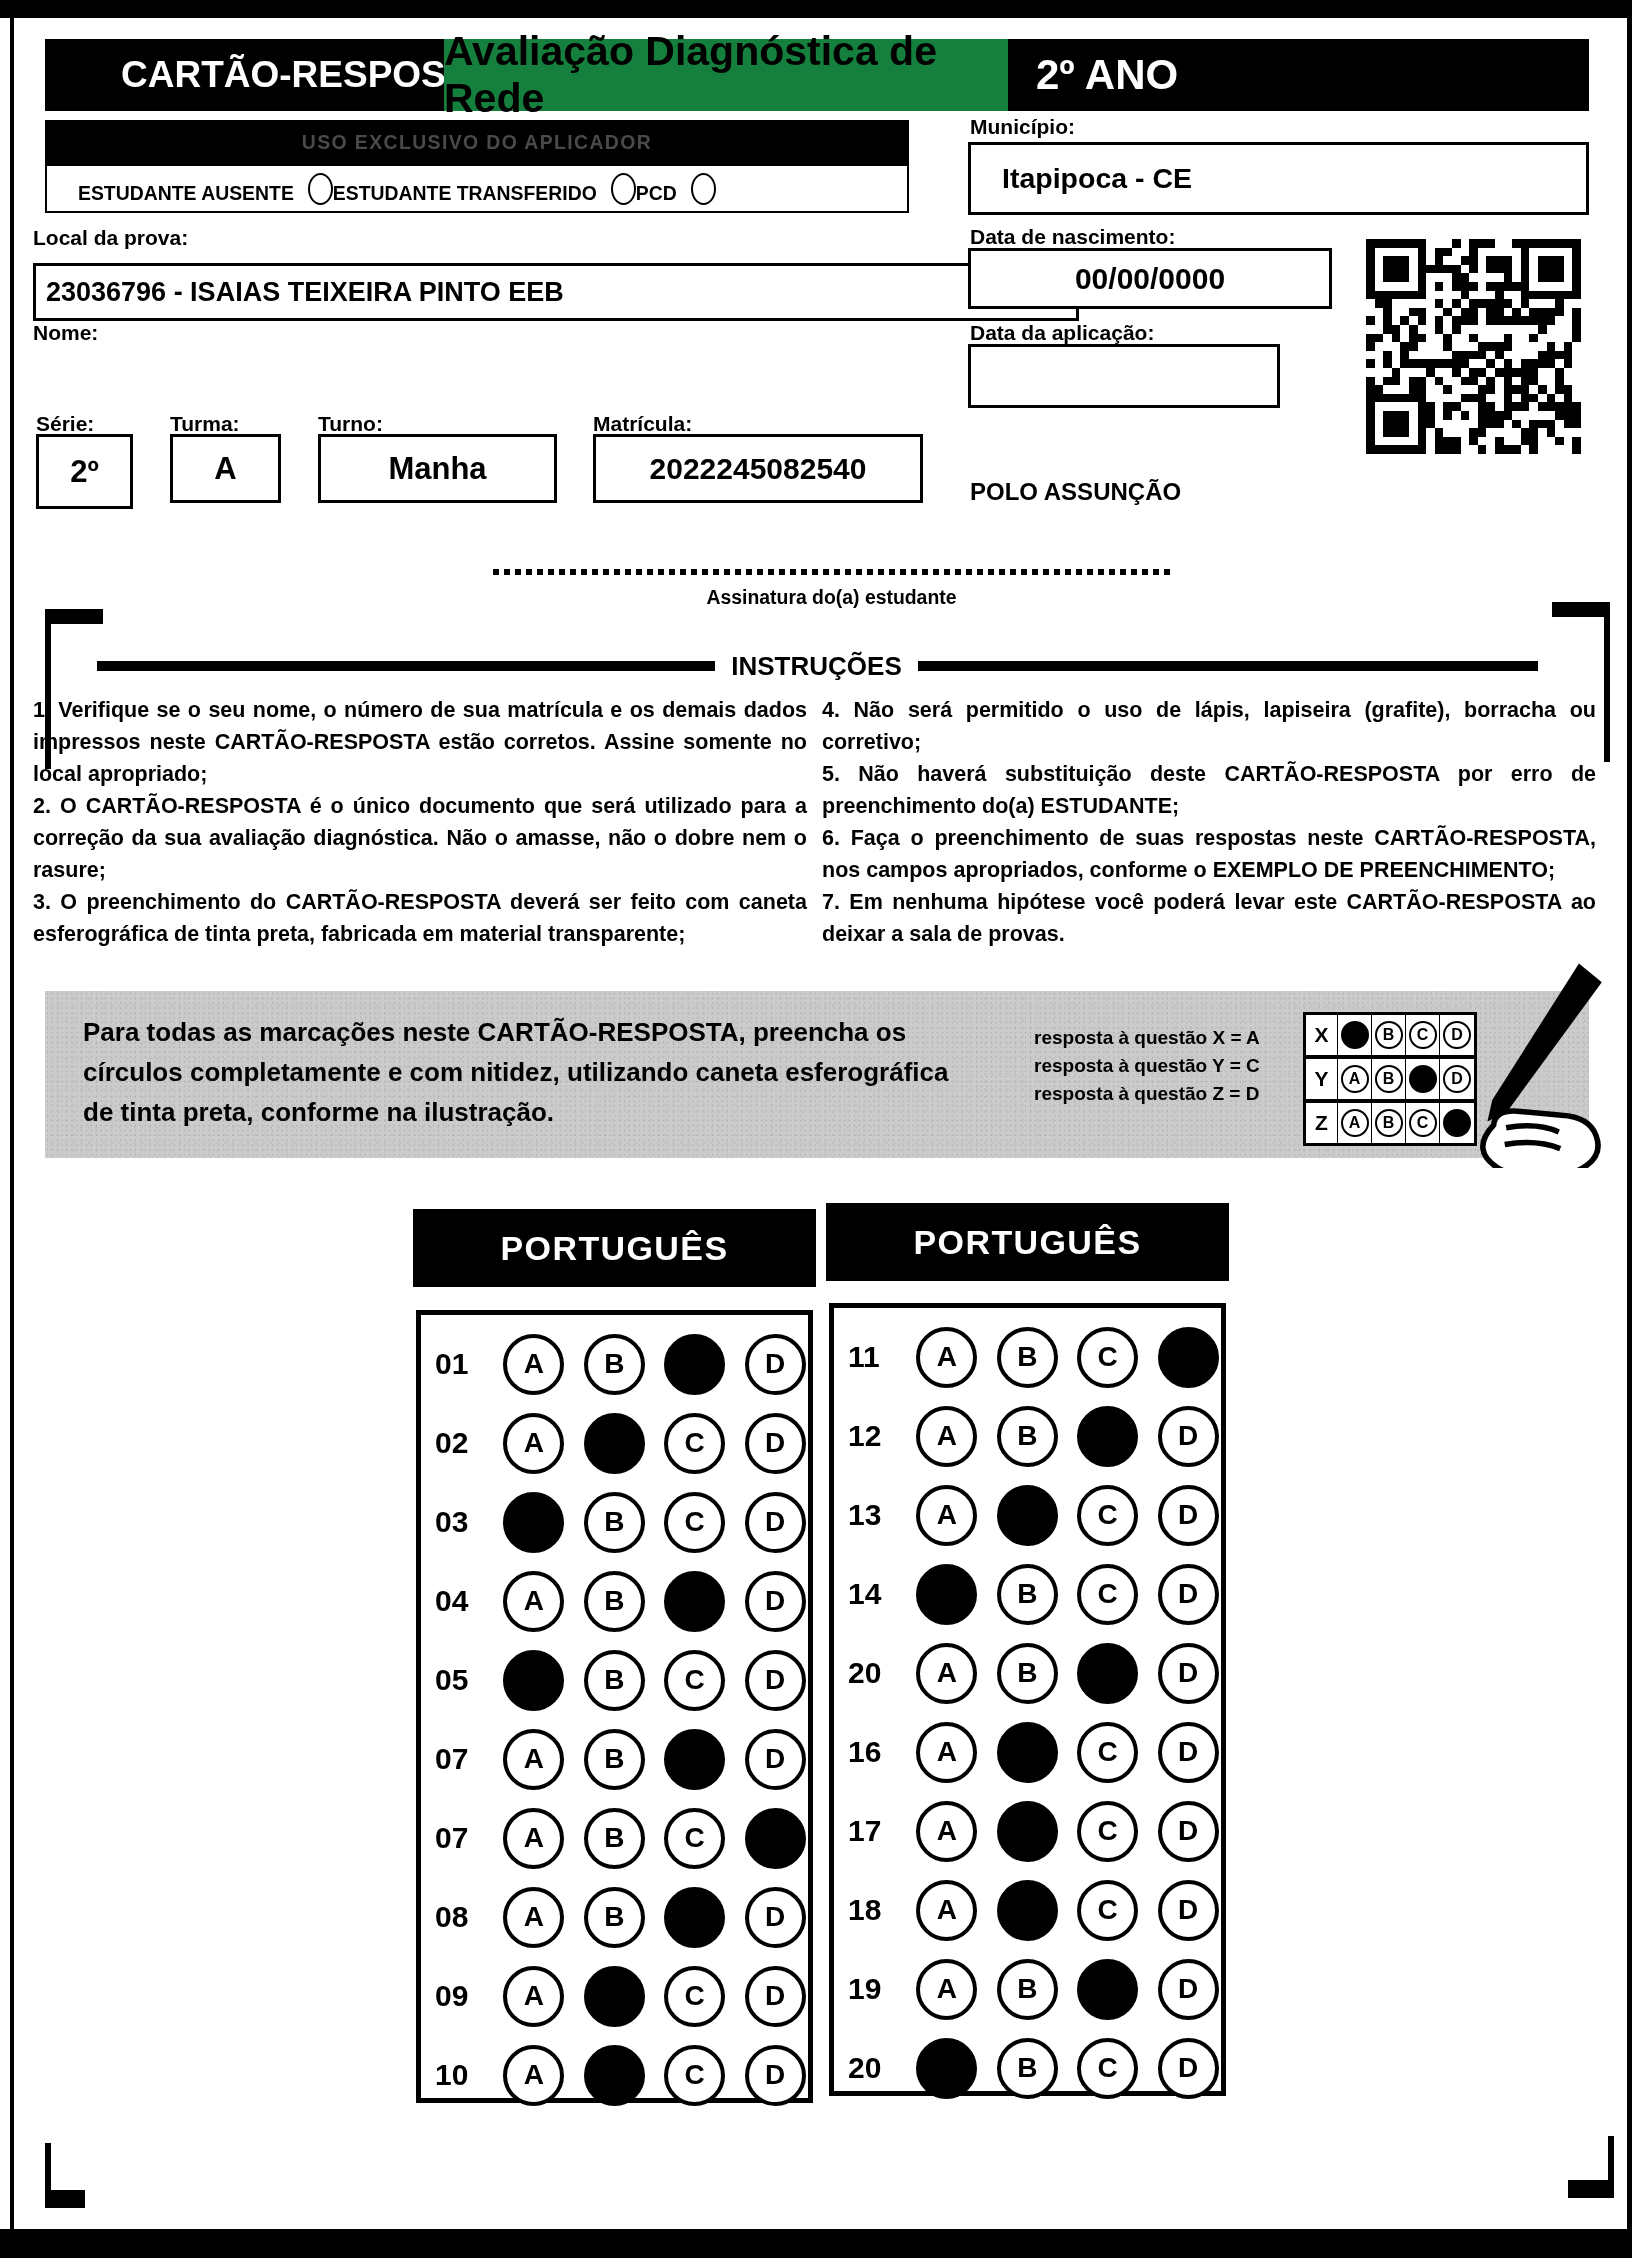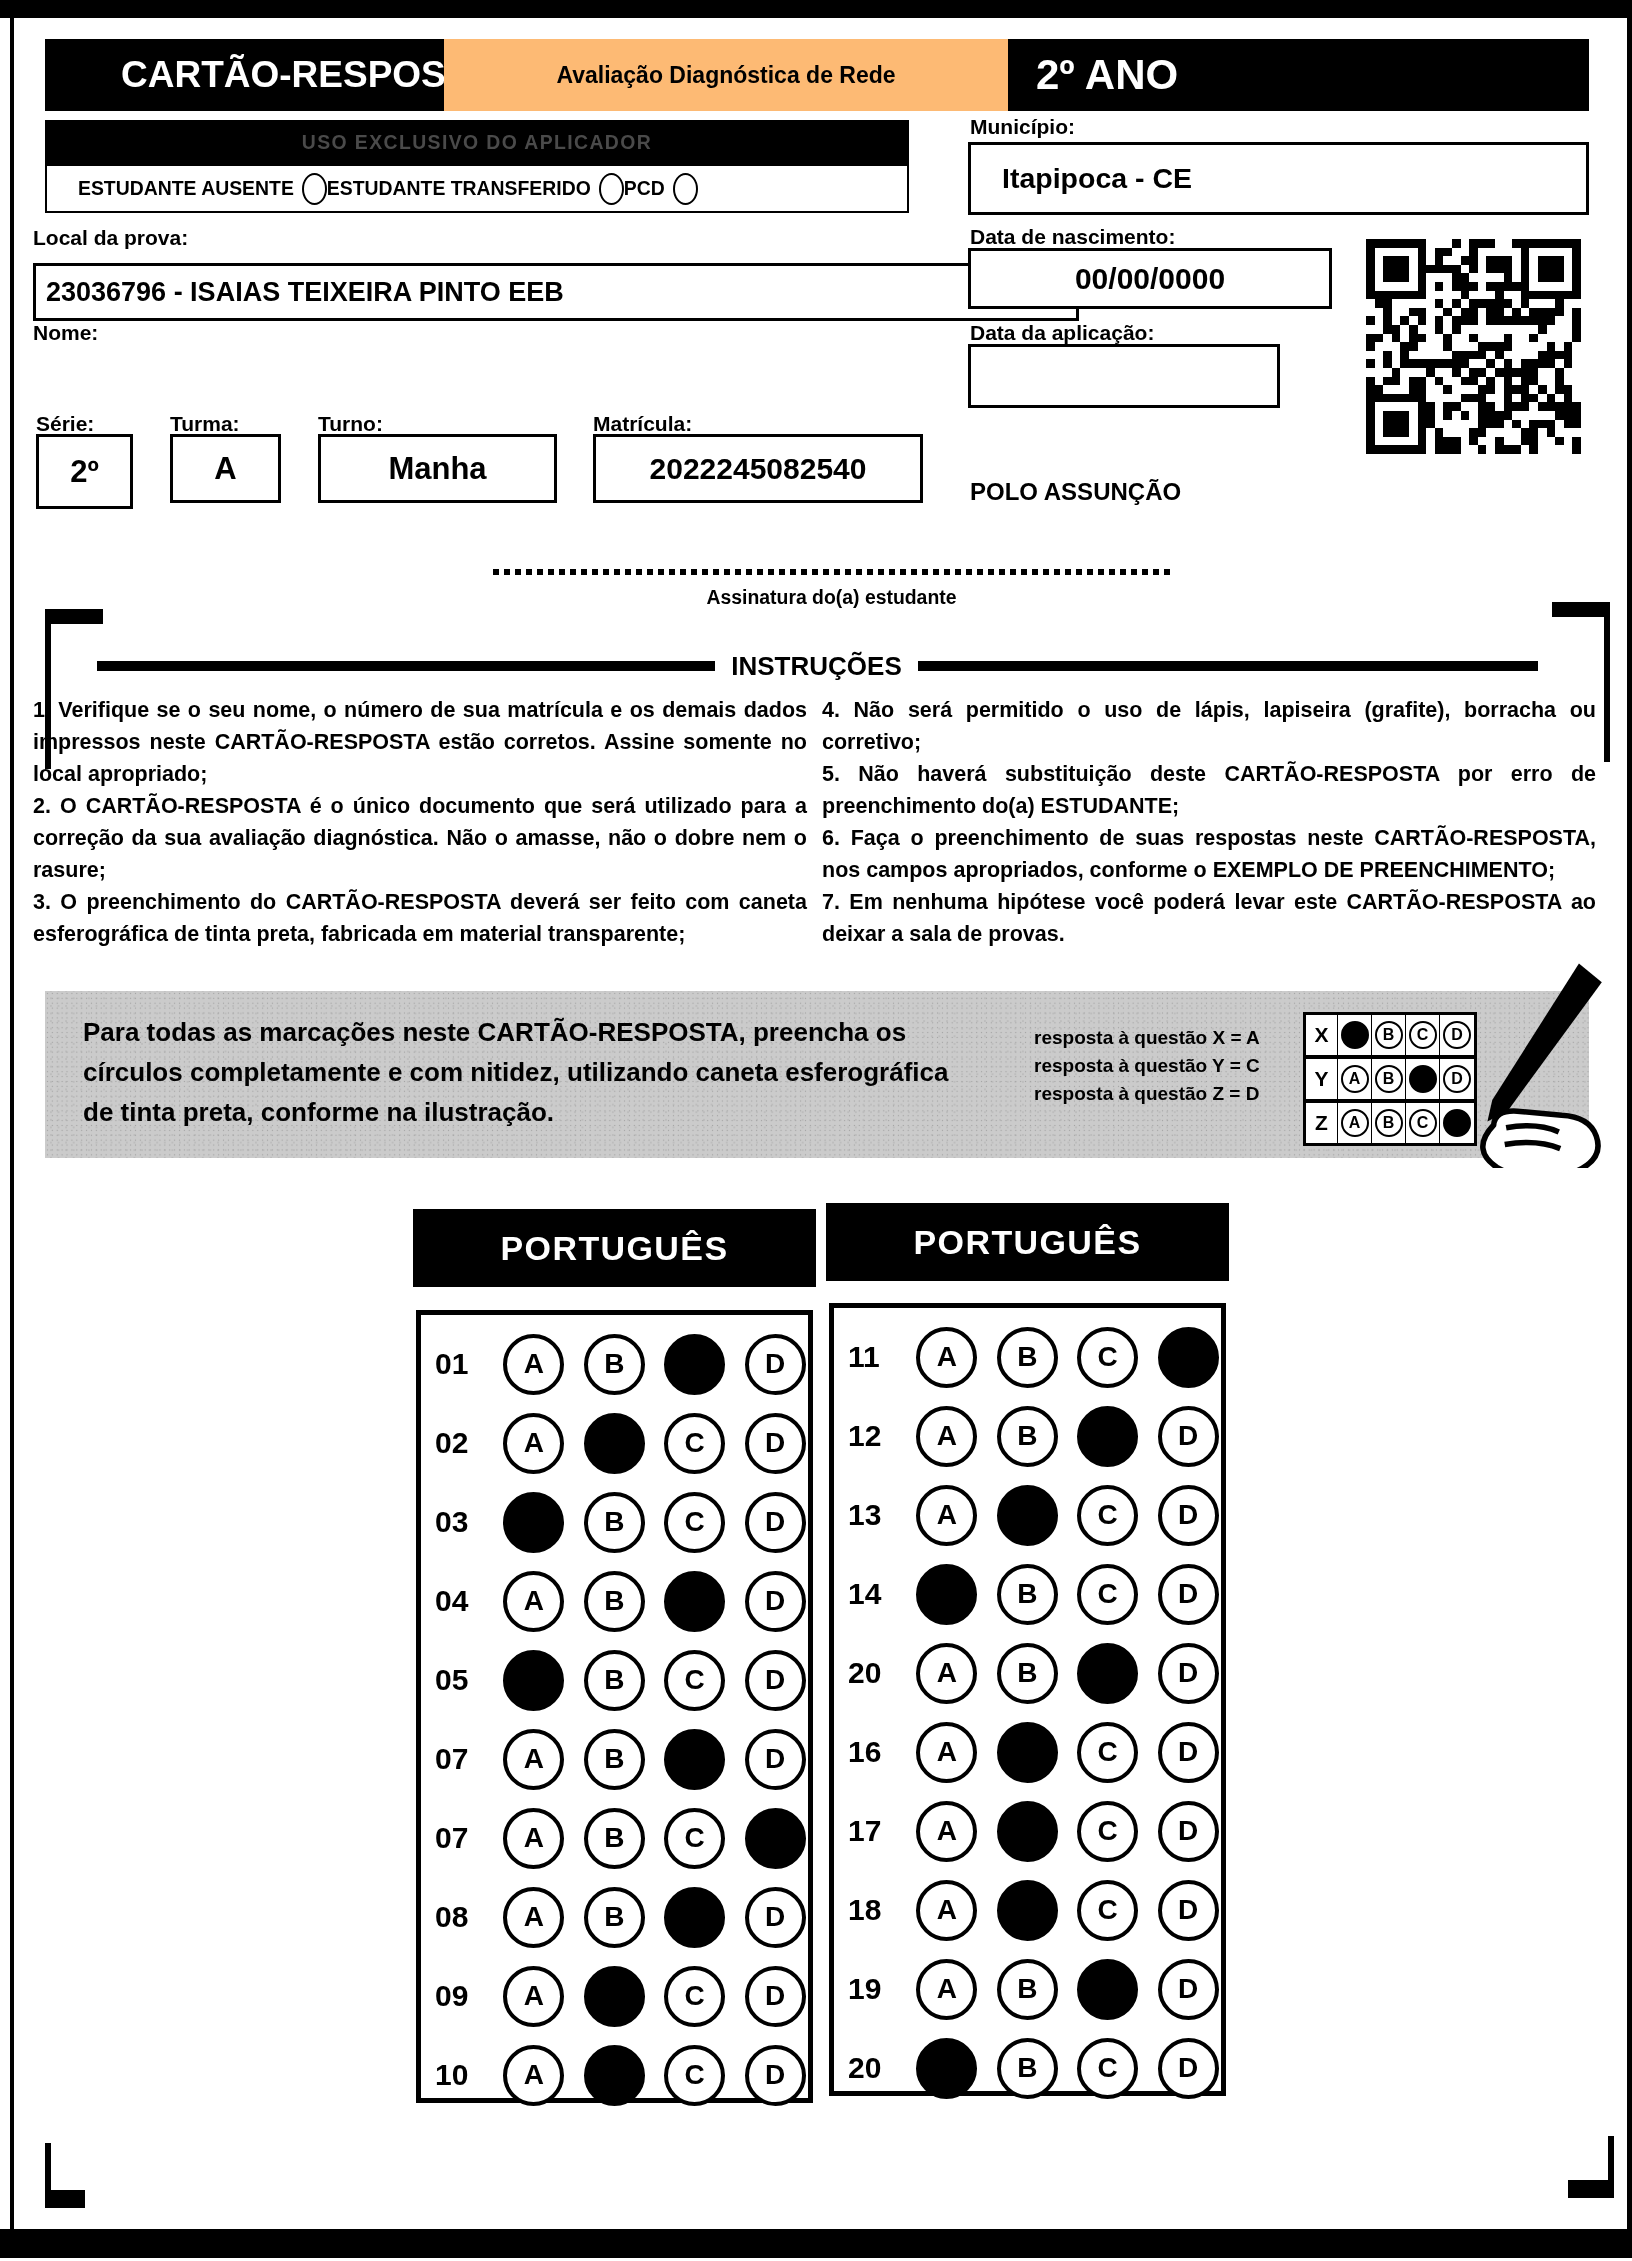--- a/index.html
+++ b/index.html
@@ -6,25 +6,25 @@
   .sheet{position:relative;width:1632px;height:2261px;background:#fff;
     font-family:"Liberation Sans","DejaVu Sans",sans-serif;color:#000;overflow:hidden;}
   .abs{position:absolute;}
   .bk{background:#000;}
   .lbl{font-weight:700;font-size:21px;white-space:nowrap;}
   .fbox{border:3.5px solid #000;box-sizing:border-box;display:flex;align-items:center;background:#fff;}
   .fval{font-weight:700;font-size:28.5px;white-space:nowrap;}
   .center{justify-content:center;}
   
   .hd-left{color:#fff;font-weight:700;font-size:37px;}
-  .hd-center{background:#fdba74;color:#000;font-weight:700;font-size:23px;display:flex;align-items:center;justify-content:center;}
+  .hd-center{background:#15803d;color:#000;font-weight:700;font-size:41px;display:flex;align-items:center;justify-content:center;}
   .hd-right{color:#fff;font-weight:700;font-size:42px;}
   .bar-label{color:#4a4a4a;font-weight:700;font-size:19.4px;letter-spacing:1.4px;}
   .chk-row{display:flex;align-items:center;justify-content:space-between;height:100%;padding:0 31px;box-sizing:border-box;}
-  .chk-item{display:flex;align-items:center;gap:8px;}
+  .chk-item{display:flex;align-items:flex-end;gap:14px;}
   .chk-label{font-size:19.4px;font-weight:700;white-space:nowrap;}
   .chk-circle{width:25px;height:32px;border:2.8px solid #000;border-radius:50%;box-sizing:border-box;background:#fff;}
   
   .dotline{height:6.2px;background:repeating-linear-gradient(90deg,#000 0 6.2px,transparent 6.2px 11px);}
   .sig-label{font-weight:700;font-size:19.4px;text-align:center;}
   
   .crn{position:absolute;}
   .crn div{position:absolute;background:#000;}
   
   .instr-title{font-weight:700;font-size:26px;text-align:center;}

